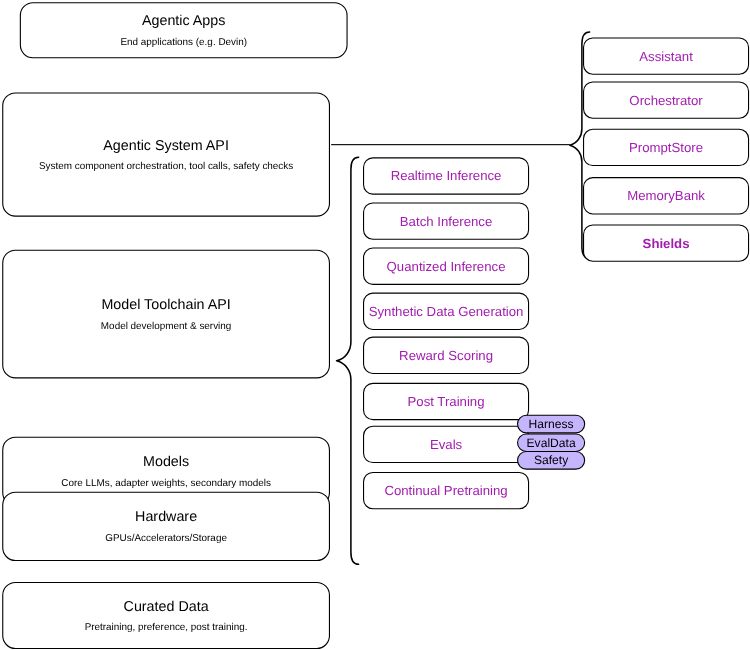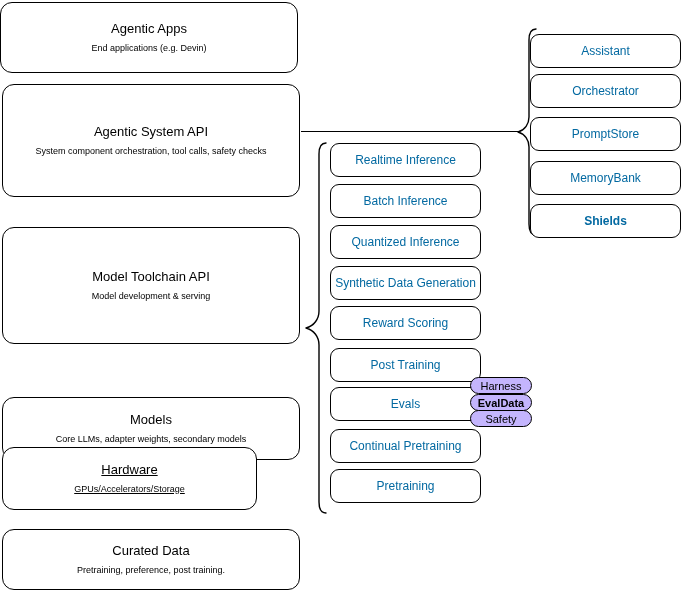--- a/index.html
+++ b/index.html
@@ -52,21 +52,21 @@
   .item {
     position: absolute;
     box-sizing: border-box;
     background: #ffffff;
     border: 1px solid #000000;
     border-radius: 9px;
     display: flex;
     align-items: center;
     justify-content: center;
     font-size: 12px;
-    color: #0369a1;
+    color: #a21caf;
   }
 
   
   .pill {
     position: absolute;
     box-sizing: border-box;
     background: #c4b5fd;
     border: 1.5px solid #000000;
     border-radius: 999px;
     display: flex;
@@ -91,41 +91,41 @@
   .brace svg {
     display: block;
     overflow: visible;
   }
 </style>
 </head>
 <body>
 
 <div id="canvas">
 
-  <div class="node layer" style="left:0; top:2px; width:298px; height:71px;justify-content:center;">
+  <div class="node layer" style="left:18px; top:2px; width:298px; height:51px;justify-content:center;">
     <div class="title">Agentic Apps</div>
     <div class="subtitle">End applications (e.g. Devin)</div>
   </div>
 
   <div class="node layer" style="left:2px; top:84px; width:298px; height:113px;">
     <div class="title">Agentic System API</div>
     <div class="subtitle">System component orchestration, tool calls, safety checks</div>
   </div>
 
   <div class="node layer" style="left:2px; top:227px; width:298px; height:117px;">
     <div class="title">Model Toolchain API</div>
     <div class="subtitle">Model development &amp; serving</div>
   </div>
 
   <div class="node layer" style="left:2px; top:369px; width:298px; height:63px;margin-top:28px;">
     <div class="title">Models</div>
     <div class="subtitle">Core LLMs, adapter weights, secondary models</div>
   </div>
 
-  <div class="node layer" style="left:2px; top:447px; width:255px; height:63px;text-decoration:underline;">
+  <div class="node layer" style="left:2px; top:447px; width:298px; height:63px;">
     <div class="title">Hardware</div>
     <div class="subtitle">GPUs/Accelerators/Storage</div>
   </div>
 
   <div class="node layer" style="left:2px; top:529px; width:298px; height:61px;">
     <div class="title">Curated Data</div>
     <div class="subtitle">Pretraining, preference, post training.</div>
   </div>
 
   <div class="hline" style="left:301px; top:131px; width:217px;"></div>
@@ -159,28 +159,25 @@
   </div>
   <div class="item" style="left:330px; top:348px; width:151px; height:34px;">
     <span>Post Training</span>
   </div>
   <div class="item" style="left:330px; top:387px; width:151px; height:34px;">
     <span>Evals</span>
   </div>
   <div class="item" style="left:330px; top:429px; width:151px; height:34px;">
     <span>Continual Pretraining</span>
   </div>
-  <div class="item" style="left:330px; top:469px; width:151px; height:34px;">
-    <span>Pretraining</span>
-  </div>
 
   <div class="pill" style="left:470px; top:377px; width:62px; height:17px;">
     <span>Harness</span>
   </div>
-  <div class="pill" style="left:470px; top:394px; width:62px; height:17px;font-weight:bold;">
+  <div class="pill" style="left:470px; top:394px; width:62px; height:17px;">
     <span>EvalData</span>
   </div>
   <div class="pill" style="left:470px; top:410px; width:62px; height:17px;">
     <span>Safety</span>
   </div>
 
   <div class="item" style="left:530px; top:34px; width:151px; height:34px;">
     <span>Assistant</span>
   </div>
   <div class="item" style="left:530px; top:74px; width:151px; height:34px;">

